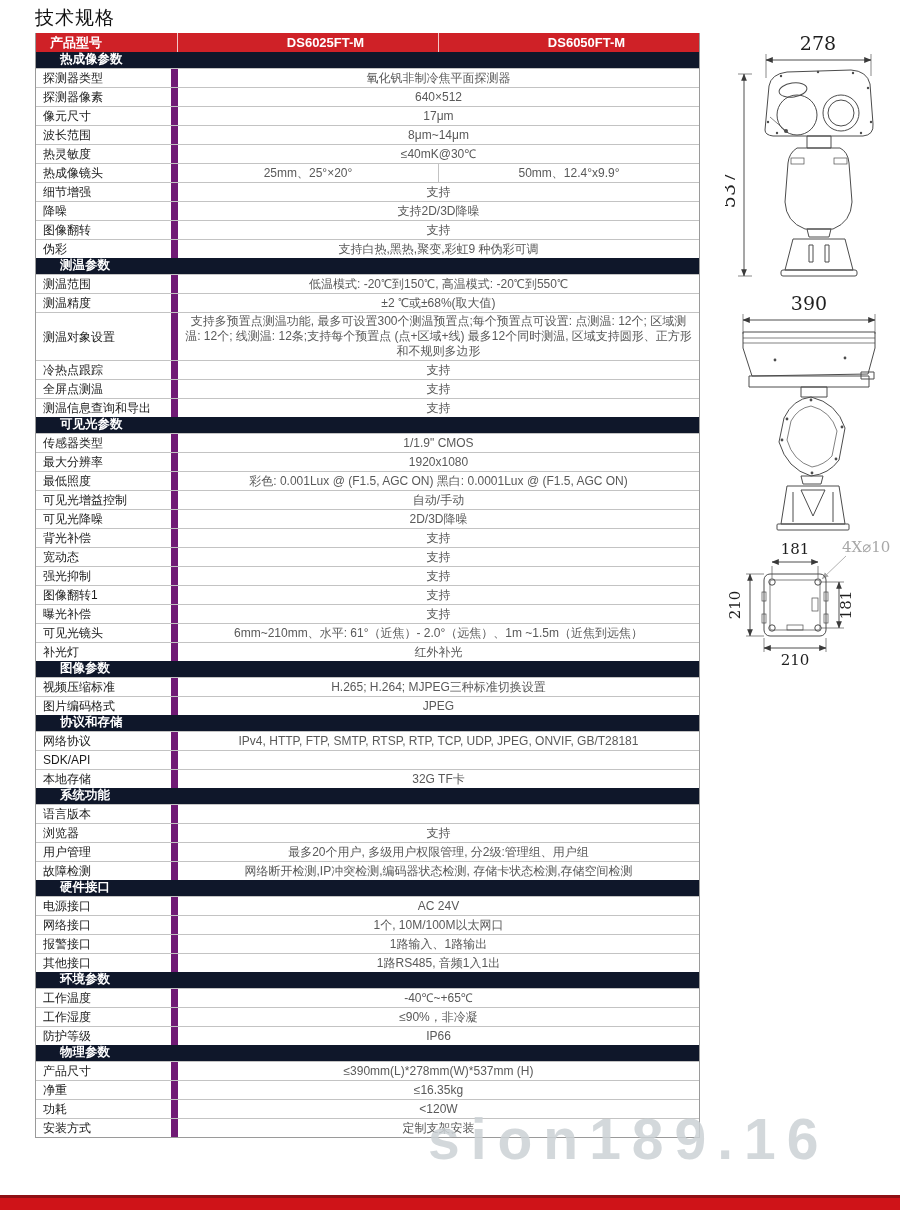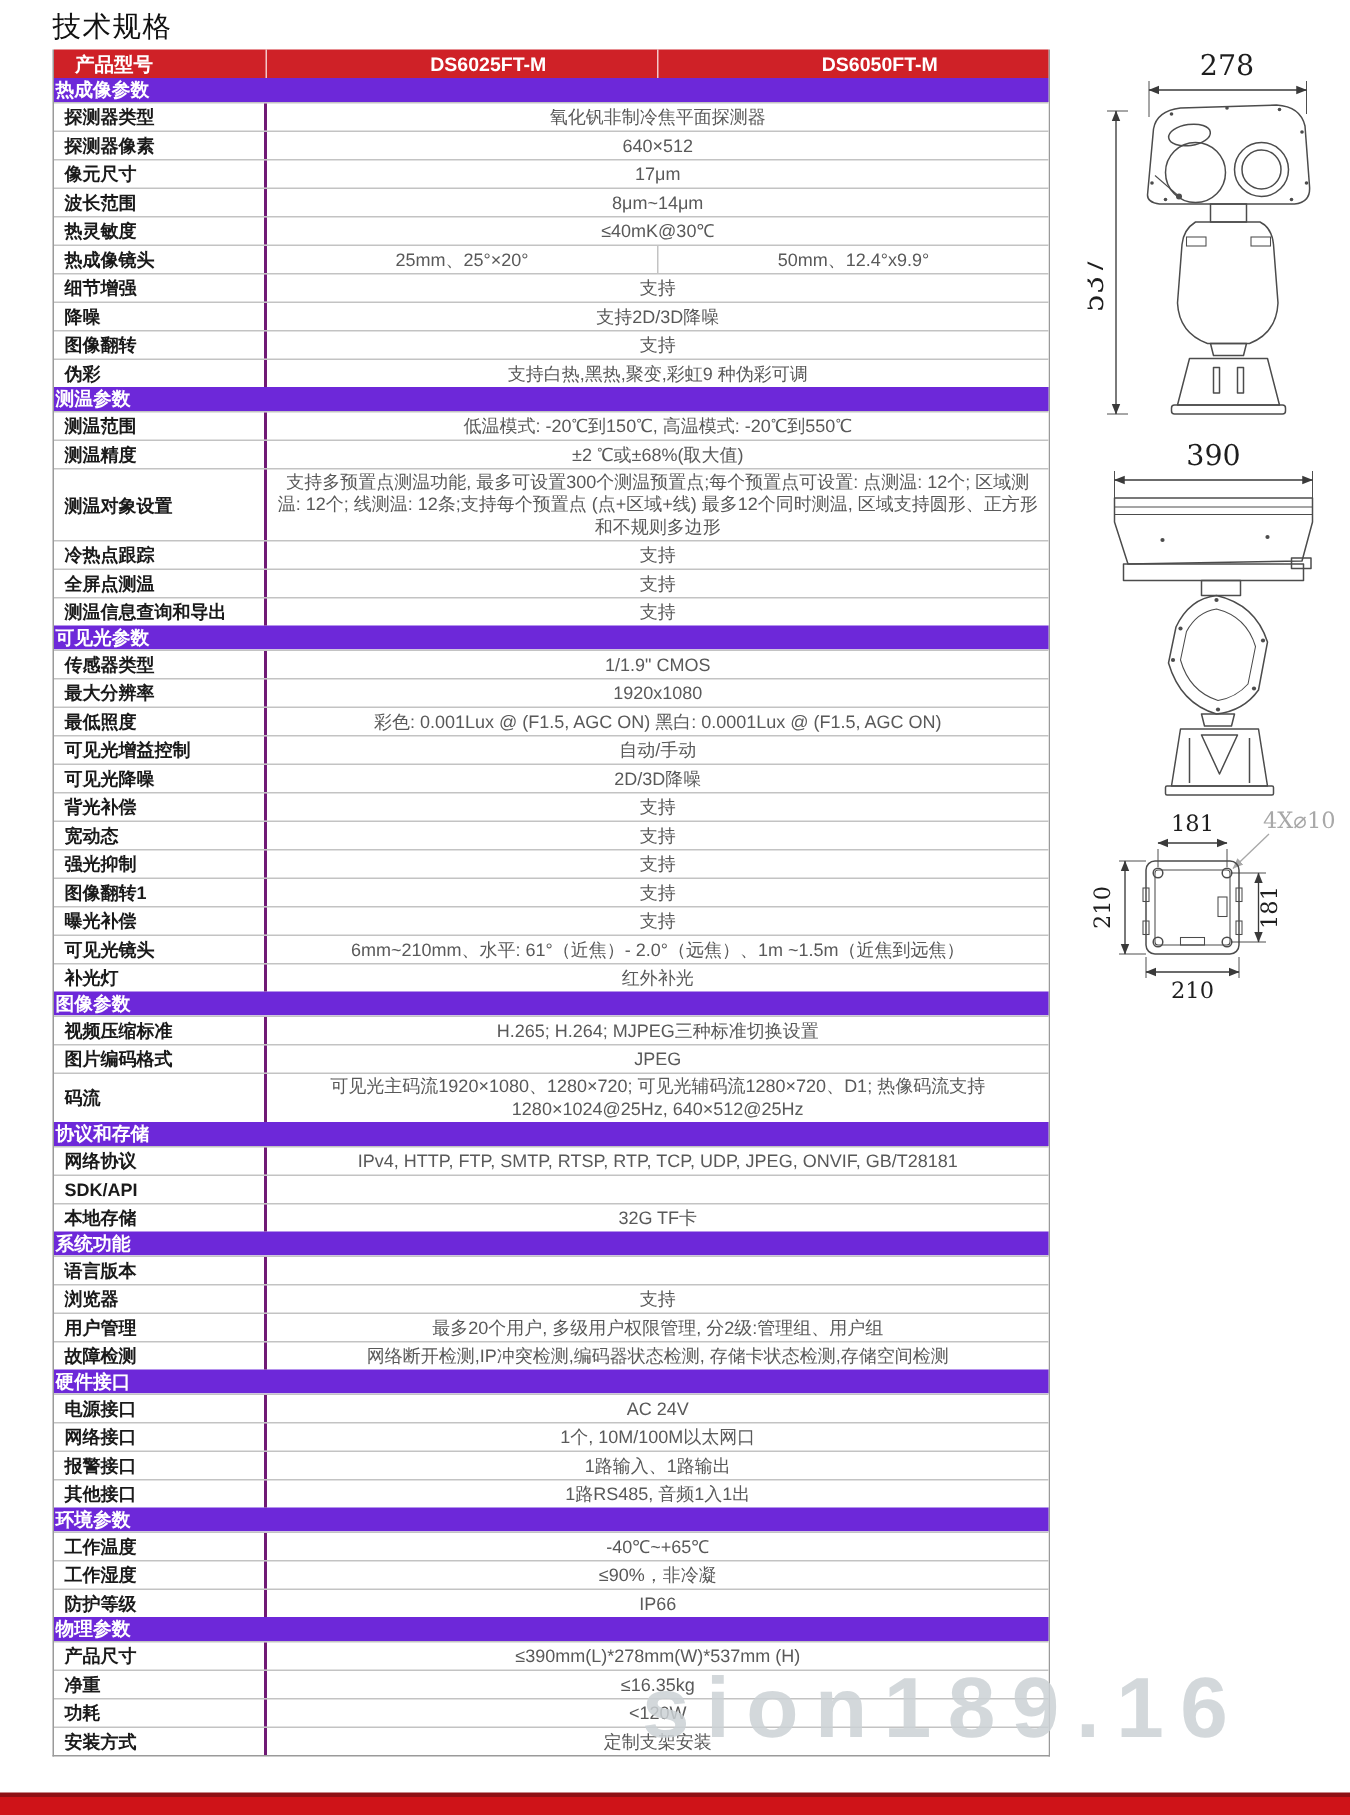--- a/index.html
+++ b/index.html
@@ -18,28 +18,28 @@
     border:1px solid #9a9a9a; border-top:none;
     font-size:12px;
   }
   .thead { display:flex; background:#cf2127; color:#fff; font-weight:700;gap:35px; }
   .thead .th { height:19px; line-height:19px; font-size:13px; box-sizing:border-box; }
   .th.label-col { width:142px; padding-left:14px; border-right:1px solid rgba(255,255,255,.75); }
   .th.model-col { flex:1; text-align:center; }
   .th.model-col.first { border-right:1px solid rgba(255,255,255,.75); }
 
   .section-row {
-    background:#6d28d9; color:#fff; font-weight:700; font-size:12.5px;
-    height:16px; line-height:16px; padding-left:1px;
+    background:#0f172a; color:#fff; font-weight:700; font-size:12.5px;
+    height:16px; line-height:16px; padding-left:24px;font-family:Liberation Mono, monospace;
   }
   .row { display:flex; background:#fff; border-top:1px solid #c3c3c3; min-height:18px; }
   .cell { box-sizing:border-box; display:flex; align-items:center; }
   .cell.label {
     width:142px; padding:1px 2px 1px 7px;
-    font-weight:700; color:#1a1a1a; border-right:2px solid #701a75;
+    font-weight:400; color:#1a1a1a; border-right:7px solid #701a75;
     line-height:14px;
   }
   .cell.value {
     flex:1; justify-content:center; text-align:center;
     color:#595959; padding:1px 6px; line-height:15px;
   }
   .cell.value.split + .cell.value.split { border-left:1px solid #c3c3c3; }
 
   
   .drw { position:absolute; }
@@ -193,24 +193,20 @@
         <div class="cell value">红外补光</div>
       </div>
       <div class="section-row">图像参数</div>
       <div class="row">
         <div class="cell label">视频压缩标准</div>
         <div class="cell value">H.265; H.264; MJPEG三种标准切换设置</div>
       </div>
       <div class="row">
         <div class="cell label">图片编码格式</div>
         <div class="cell value">JPEG</div>
-      </div>
-      <div class="row">
-        <div class="cell label">码流</div>
-        <div class="cell value">可见光主码流1920×1080、1280×720; 可见光辅码流1280×720、D1; 热像码流支持1280×1024@25Hz, 640×512@25Hz</div>
       </div>
       <div class="section-row">协议和存储</div>
       <div class="row">
         <div class="cell label">网络协议</div>
         <div class="cell value">IPv4, HTTP, FTP, SMTP, RTSP, RTP, TCP, UDP, JPEG, ONVIF, GB/T28181</div>
       </div>
       <div class="row">
         <div class="cell label">SDK/API</div>
       </div>
       <div class="row">

